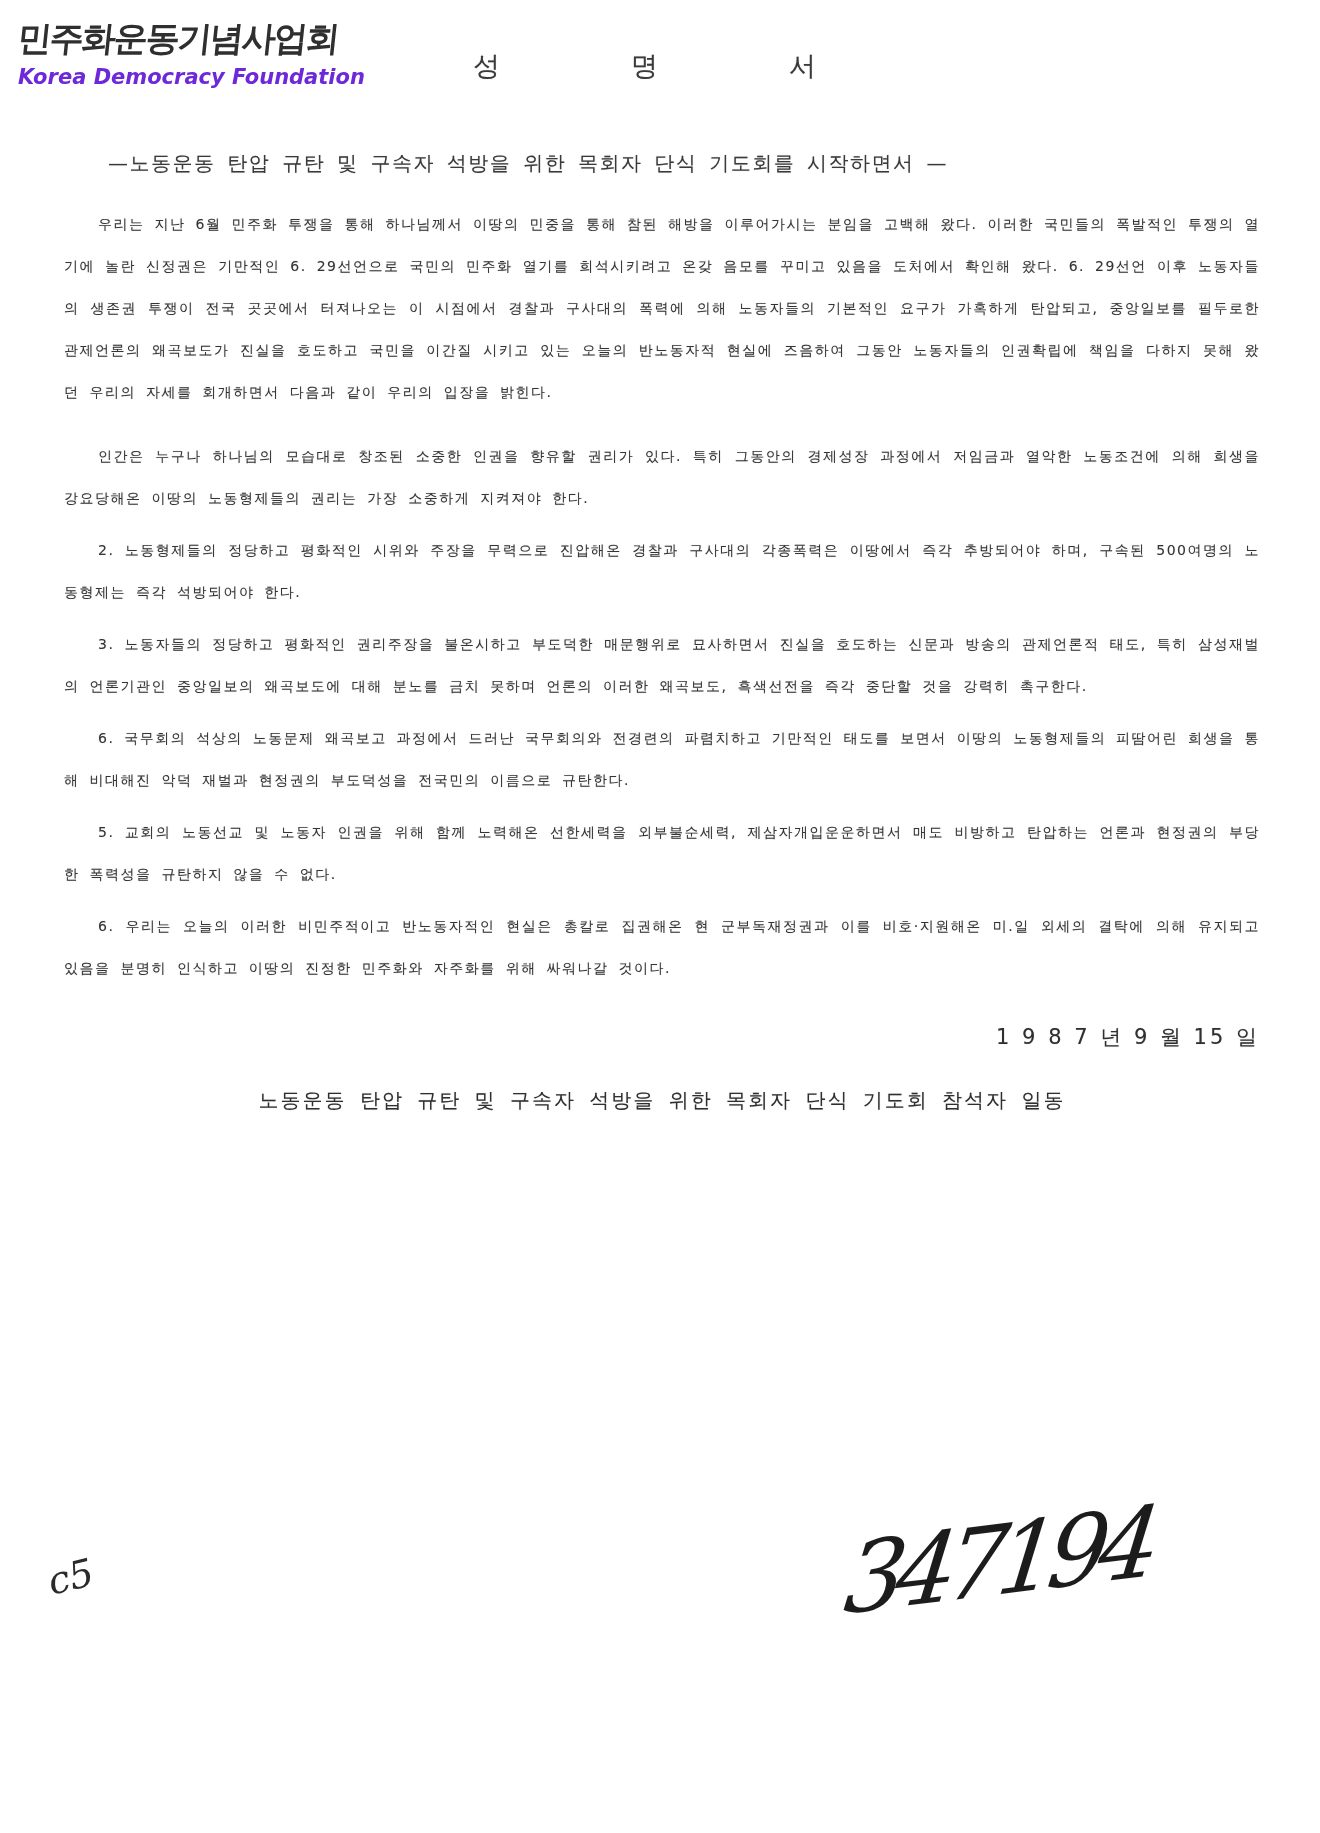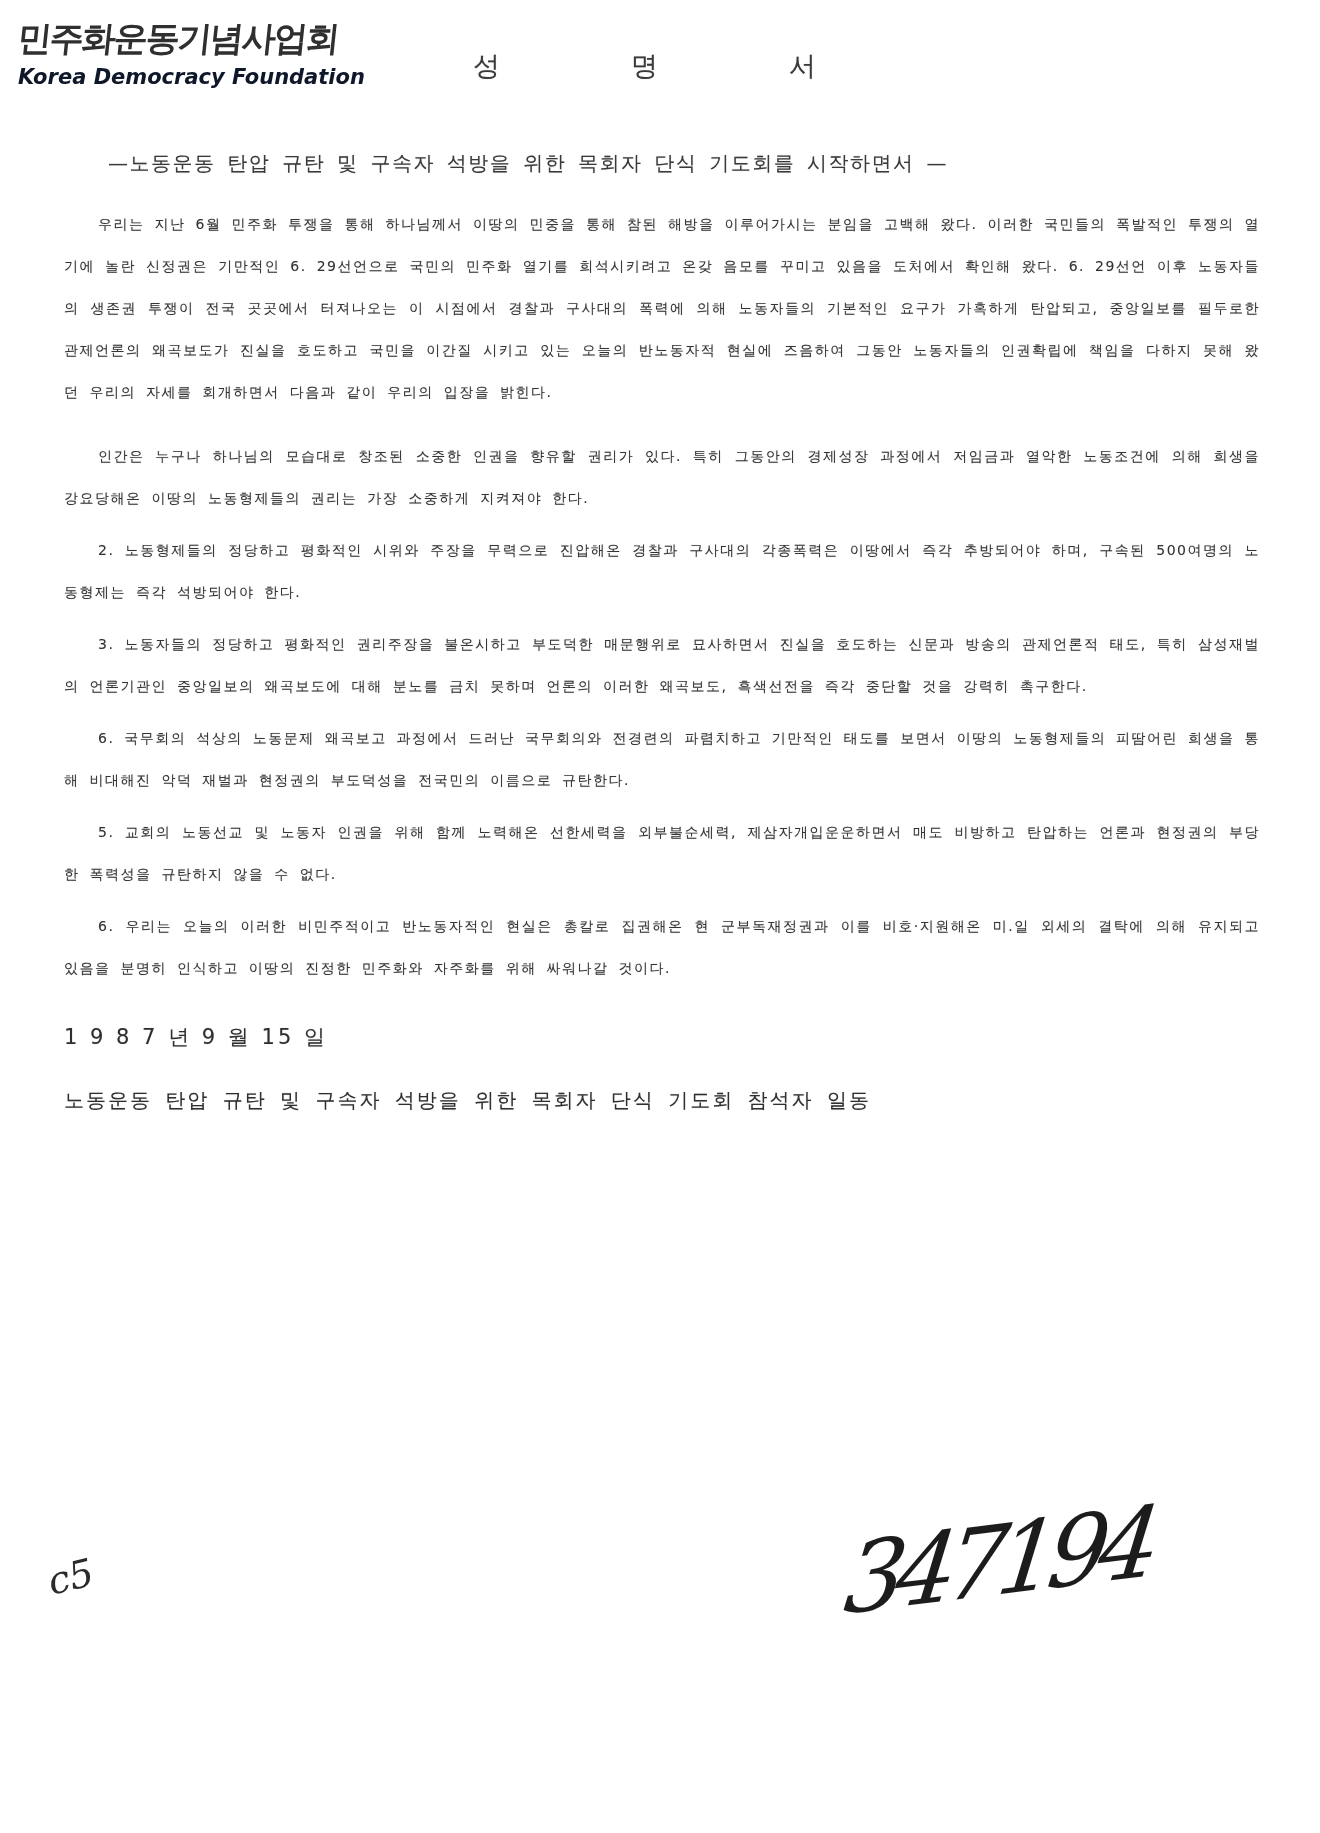--- a/index.html
+++ b/index.html
@@ -22,21 +22,21 @@
     font-weight: bold;
     color: #2f2f2f;
     letter-spacing: -2px;
     transform: skewX(-6deg);
     white-space: nowrap;
   }
   .logo-en {
     font-size: 21px;
     font-weight: bold;
     font-style: italic;
-    color: #0f172a;
+    color: #6d28d9;
     margin-top: 3px;
     white-space: nowrap;
   }
 
   .title {
     position: absolute;
     left: 473px;
     top: 48px;
     font-size: 27px;
     letter-spacing: 131px;
@@ -74,28 +74,29 @@
     text-align: justify;
     text-indent: 34px;
     color: #343434;
     text-shadow: 0 0 1px rgba(45,45,45,0.3);
   }
   .para.intro { margin-bottom: 22px; }
   .para.head  { margin-bottom: 2px; }
 
   .date-line {
     margin-top: 34px;
-    text-align: left;
+    text-align: right;
     font-size: 21px;
     letter-spacing: 3px;
     color: #2f2f2f;
     text-shadow: 0 0 1px rgba(45,45,45,0.3);
   }
   .closing-line {
     margin-top: 36px;
+    text-align: center;
     font-size: 20px;
     letter-spacing: 2px;
     word-spacing: 5px;
     color: #2f2f2f;
     text-shadow: 0 0 1px rgba(45,45,45,0.3);
   }
 
   
   .hw-right {
     position: absolute;

